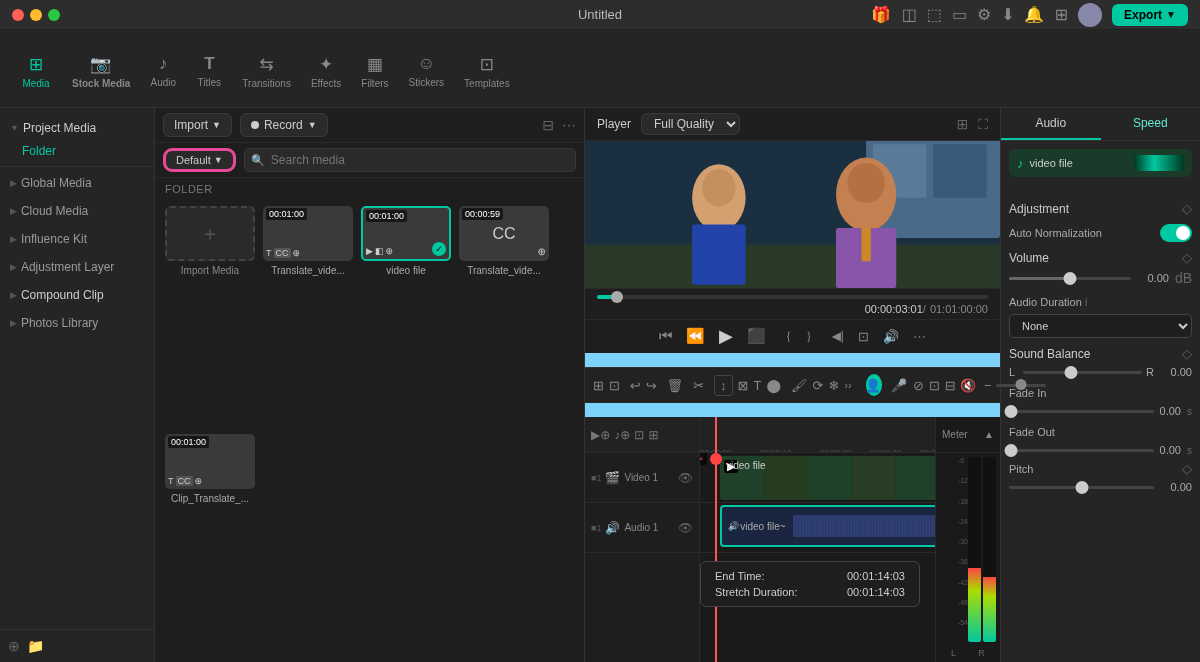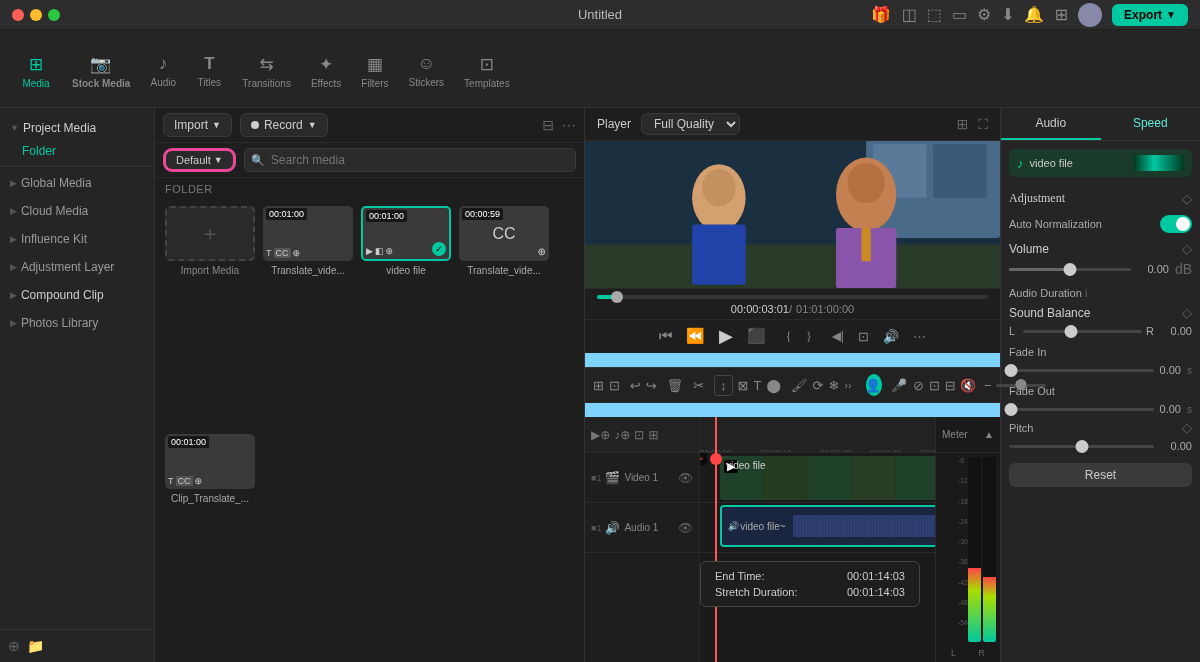--- a/index.html
+++ b/index.html
@@ -261,21 +261,21 @@
           </svg>
         </div>
 
         <div style="padding:6px 12px 4px;background:#1e1e1e;border-top:1px solid #2a2a2a;">
           <div style="display:flex;align-items:center;gap:10px;margin-bottom:4px;">
             <div style="flex:1;height:4px;background:#333;border-radius:2px;position:relative;cursor:pointer;">
               <div style="height:100%;background:#00c8a0;border-radius:2px;width:5%;"></div>
               <div style="position:absolute;top:-4px;left:5%;width:12px;height:12px;background:#aaa;border-radius:50%;transform:translateX(-50%);cursor:grab;"></div>
             </div>
           </div>
-          <div style="display:flex;align-items:center;justify-content:center;">
+          <div style="display:flex;align-items:center;justify-content:flex-end;">
             <span style="font-size:11px;color:#ccc;">00:00:03:01</span>
             <div style="display:flex;align-items:center;gap:4px;">
               <span style="font-size:11px;color:#888;">/</span>
               <span style="font-size:11px;color:#888;">01:01:00:00</span>
             </div>
           </div>
         </div>
 
         <div style="display:flex;align-items:center;justify-content:center;gap:14px;padding:5px 12px 6px;background:#1e1e1e;border-top:1px solid #2a2a2a;">
           <button style="background:none;border:none;color:#888;font-size:15px;cursor:pointer;">⏮</button>
@@ -458,21 +458,21 @@
 
 
       <div style="display:flex;align-items:center;gap:6px;background:#1a3a2a;border-radius:6px;padding:6px 8px;margin:8px 8px 4px;">
         <span style="font-size:13px;color:#00c8a0;">♪</span>
         <span style="font-size:11px;color:#ccc;">video file</span>
         <div style="margin-left:auto;width:50px;height:16px;background:linear-gradient(90deg,#003820,#00c8a0 40%,#003820);border-radius:2px;"></div>
       </div>
 
       <div style="flex:1;overflow-y:auto;padding:4px 8px;">
         
-        <div style="display:flex;align-items:flex-start;justify-content:space-between;margin:6px 0 4px;font-family:Liberation Serif, serif;">
+        <div style="display:flex;align-items:flex-end;justify-content:space-between;margin:16px 0 4px;">
           <span style="font-size:12px;color:#ccc;font-weight:500;">Adjustment</span>
           <span style="color:#666;font-size:13px;cursor:pointer;">◇</span>
         </div>
         
         <div style="display:flex;align-items:center;justify-content:space-between;padding:4px 0;">
           <span style="font-size:11px;color:#aaa;">Auto Normalization</span>
           <div style="width:32px;height:18px;background:#00c8a0;border-radius:9px;position:relative;cursor:pointer;">
             <div style="position:absolute;top:2px;right:2px;width:14px;height:14px;background:#fff;border-radius:50%;"></div>
           </div>
         </div>
@@ -487,20 +487,25 @@
             <div style="position:absolute;top:-5px;left:50%;width:13px;height:13px;background:#ccc;border-radius:50%;transform:translateX(-50%);cursor:grab;"></div>
           </div>
           <span style="font-size:11px;color:#aaa;width:32px;text-align:right;">0.00</span>
           <span style="font-size:14px;color:#666;">dB</span>
         </div>
         
         <div style="display:flex;align-items:center;gap:3px;margin:5px 0 2px;">
           <span style="font-size:11px;color:#aaa;">Audio Duration</span>
           <span style="font-size:11px;color:#666;">ℹ</span>
         </div>
+        <div style="padding:3px 0;">
+          <select style="width:100%;background:#1e1e1e;border:1px solid #444;color:#ccc;border-radius:5px;padding:4px 8px;font-size:11px;cursor:pointer;">
+            <option>None</option>
+          </select>
+        </div>
         
         <div style="display:flex;align-items:center;justify-content:space-between;margin:5px 0 2px;">
           <span style="font-size:12px;color:#ccc;">Sound Balance</span>
           <span style="color:#666;font-size:13px;cursor:pointer;">◇</span>
         </div>
         <div style="display:flex;align-items:center;gap:4px;padding:3px 0;">
           <span style="font-size:11px;color:#aaa;width:10px;">L</span>
           <div style="flex:1;height:3px;background:#444;border-radius:2px;position:relative;cursor:pointer;">
             <div style="position:absolute;top:-5px;left:40%;width:13px;height:13px;background:#ccc;border-radius:50%;transform:translateX(-50%);cursor:grab;"></div>
           </div>
@@ -534,18 +539,17 @@
           <span style="font-size:11px;color:#aaa;">Pitch</span>
           <span style="color:#666;font-size:13px;cursor:pointer;">◇</span>
         </div>
         <div style="display:flex;align-items:center;gap:6px;padding:3px 0;">
           <div style="flex:1;height:3px;background:#444;border-radius:2px;position:relative;cursor:pointer;">
             <div style="position:absolute;top:-5px;left:50%;width:13px;height:13px;background:#ccc;border-radius:50%;transform:translateX(-50%);cursor:grab;"></div>
           </div>
           <span style="font-size:11px;color:#aaa;width:32px;text-align:right;">0.00</span>
         </div>
         
-        <button style="width:100%;background:#3a3a3a;border:none;color:#ccc;border-radius:6px;padding:5px;font-size:12px;cursor:pointer;margin-top:8px;">Reset</button>
       </div>
     </div>
 
   </div>
 </div>
 
 </body></html>

